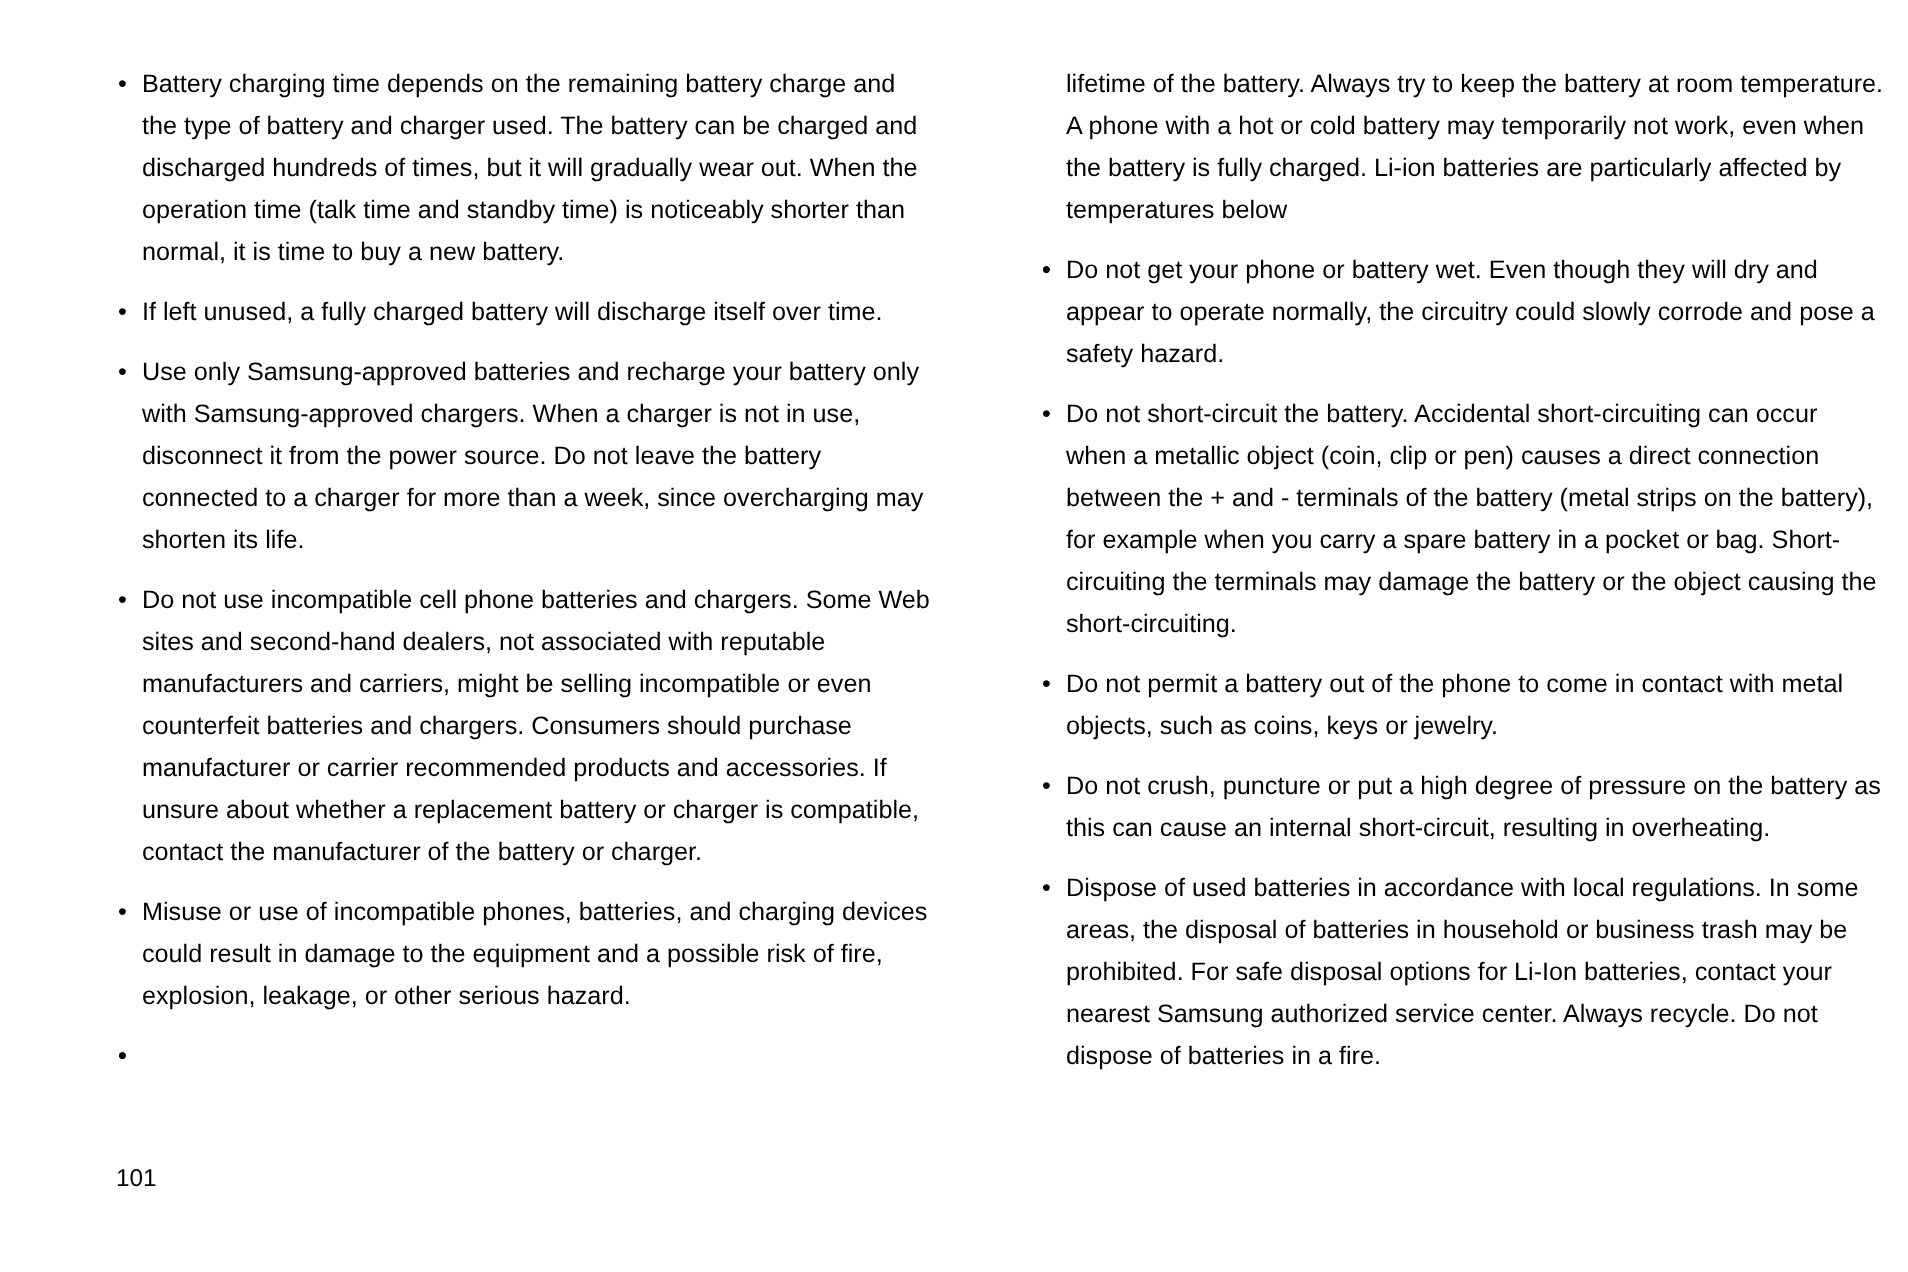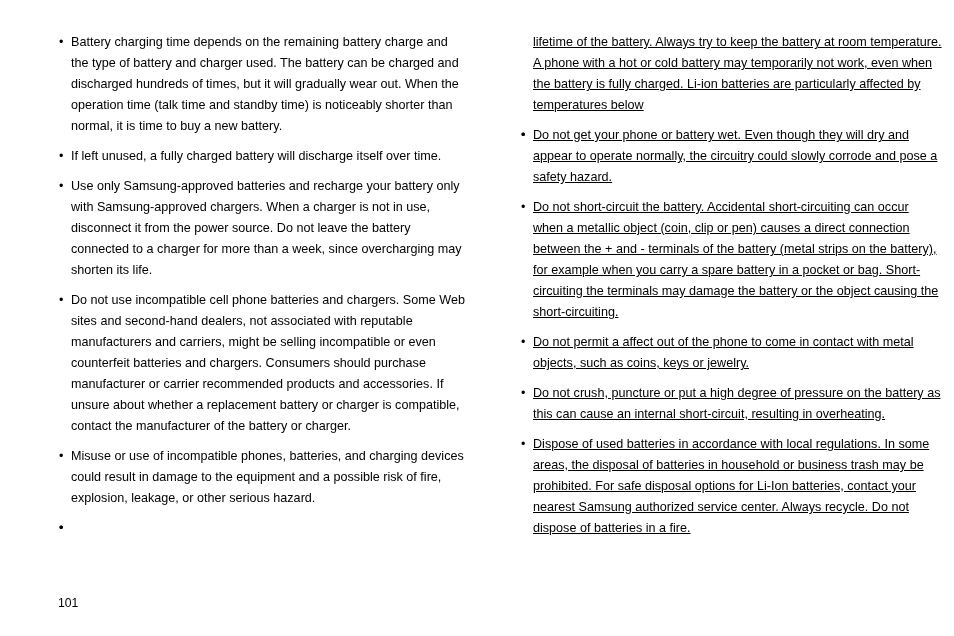--- a/index.html
+++ b/index.html
@@ -34,21 +34,20 @@
   }
   .col-left {
     width: 478px;
     padding-left: 58px;
     padding-right: 12px;
   }
   .col-right {
     width: 476px;
     padding-left: 42px;
     padding-right: 12px;
-    text-decoration: underline;
   }
   ul.bullets {
     list-style: none;
     margin: 0;
     padding: 0;
   }
   ul.bullets li {
     position: relative;
     padding-left: 13px;
     margin: 0 0 9px 0;
@@ -67,21 +66,21 @@
   .plain-para {
     font-size: 12.6px;
     line-height: 21px;
     margin: 0 0 9px 0;
     padding-left: 13px;
     color: #000;
   }
   .page-number {
     position: absolute;
     left: 58px;
-    top: 595px;
+    top: 581px;
     font-size: 12.2px;
     line-height: 16px;
     color: #000;
   }
 </style>
 </head>
 <body>
 
 <div class="page">
 
@@ -98,21 +97,21 @@
         <li><span class="bullet-dot">•</span></li>
       </ul>
     </div>
 
     <div class="col col-right">
       <div class="plain-para">lifetime of the battery. Always try to keep the battery at room temperature. A phone with a hot or cold battery may temporarily not work, even when the battery is fully charged. Li-ion batteries are particularly affected by temperatures below</div>
       <ul class="bullets">
         <li><span class="bullet-dot">•</span></li>
         <li><span class="bullet-dot">•</span><span>Do not get your phone or battery wet. Even though they will dry and appear to operate normally, the circuitry could slowly corrode and pose a safety hazard.</span></li>
         <li><span class="bullet-dot">•</span><span>Do not short-circuit the battery. Accidental short-circuiting can occur when a metallic object (coin, clip or pen) causes a direct connection between the + and - terminals of the battery (metal strips on the battery), for example when you carry a spare battery in a pocket or bag. Short-circuiting the terminals may damage the battery or the object causing the short-circuiting.</span></li>
-        <li><span class="bullet-dot">•</span><span>Do not permit a affect out of the phone to come in contact with metal objects, such as coins, keys or jewelry.</span></li>
+        <li><span class="bullet-dot">•</span><span>Do not permit a battery out of the phone to come in contact with metal objects, such as coins, keys or jewelry.</span></li>
         <li><span class="bullet-dot">•</span><span>Do not crush, puncture or put a high degree of pressure on the battery as this can cause an internal short-circuit, resulting in overheating.</span></li>
         <li><span class="bullet-dot">•</span><span>Dispose of used batteries in accordance with local regulations. In some areas, the disposal of batteries in household or business trash may be prohibited. For safe disposal options for Li-Ion batteries, contact your nearest Samsung authorized service center. Always recycle. Do not dispose of batteries in a fire.</span></li>
       </ul>
     </div>
 
   </div>
 
   <div class="page-number">101</div>
 
 </div>

